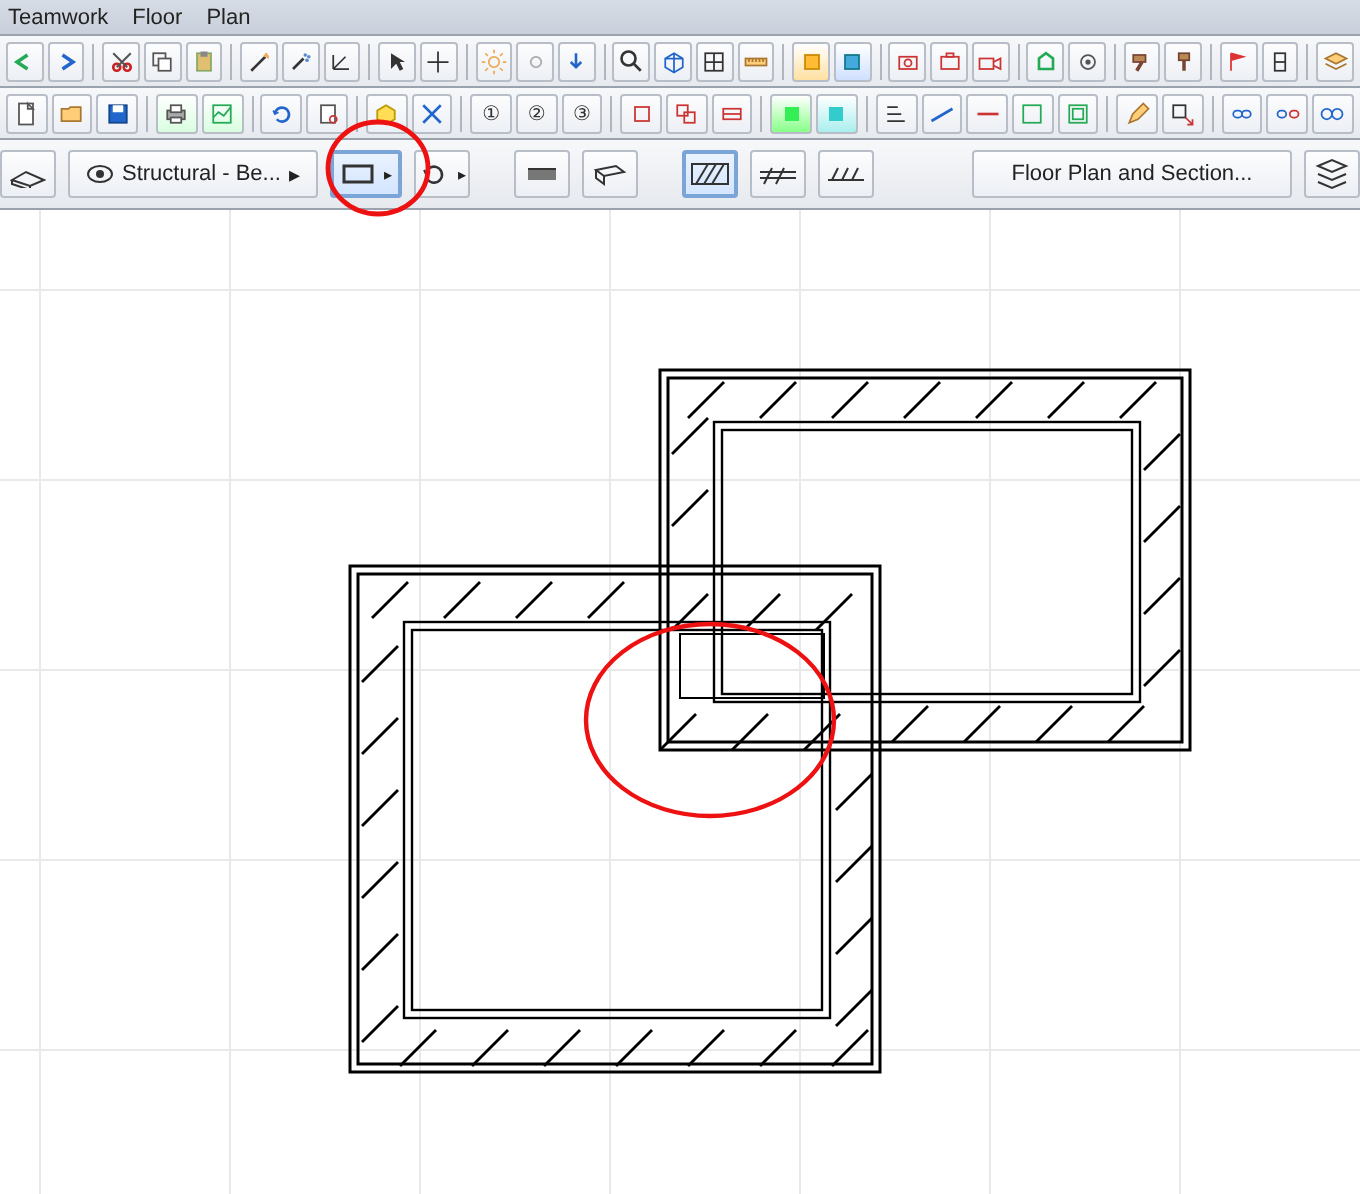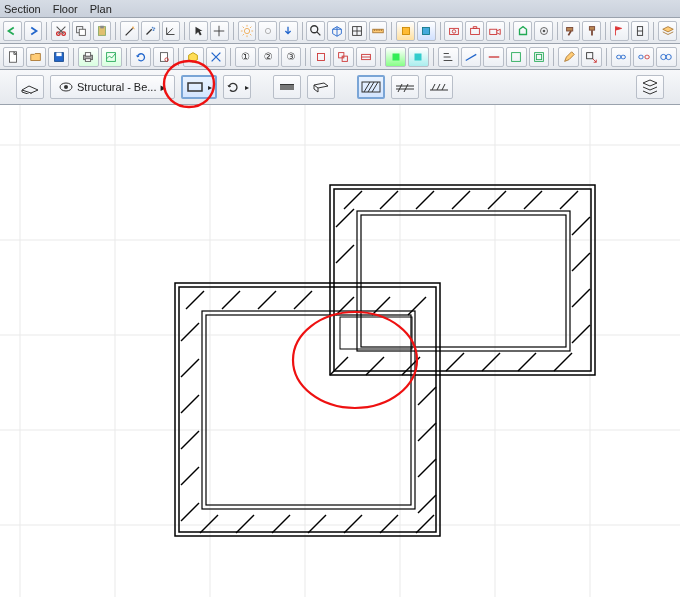--- a/index.html
+++ b/index.html
@@ -44,21 +44,21 @@
     position: relative;
   }
   .tbtn.accent { background: linear-gradient(#fff,#d9ffe0); }
   .tbtn svg { width: 14px; height: 14px; }
   .sep { width:1px; height:18px; background:#b0b6c0; margin:0 2px; }
   .toolbar3 {
     background: linear-gradient(#f7f8fa, #e6e9ee);
     border-bottom: 1px solid #9aa2ad;
     display: flex;
     align-items: center;
-    padding: 4px 16px;
+    padding: 4px 0;
     gap: 6px;
     height: 35px;
   }
   .wbtn {
     height: 24px;
     border: 1px solid #b8bec8;
     background: linear-gradient(#fdfdfe,#eceff4);
     border-radius: 2px;
     display: flex; align-items: center; justify-content: center;
     padding: 0 6px;
@@ -86,21 +86,21 @@
   .ellipse-anno { fill:none; stroke:#e11; stroke-width:2.2; }
   .wall-outer { fill:none; stroke:#000; stroke-width:1.5; }
   .wall-inner { fill:none; stroke:#000; stroke-width:1.2; }
   .hatch { stroke:#000; stroke-width:1.4; }
   .thin { stroke:#000; stroke-width:1; fill:none;}
 </style>
 </head>
 <body>
 
 <div class="menubar">
-  <span>Section</span>
+  <span>Teamwork</span>
   <span>Floor</span>
   <span>Plan</span>
 </div>
 
 <div class="toolbar">
   <div class="tbtn">
       <svg viewBox="0 0 16 16">
         <path d="M10 4 L4 8 L10 12" fill="none" stroke="#2a5" stroke-width="2"></path>
       </svg>
     </div>
@@ -482,20 +482,23 @@
         <path d="M3 11 L7 3 M9 11 L13 3" stroke="#333"></path>
       </svg>
     </div>
   <div class="wbtn small">
       <svg width="20" height="12" viewBox="0 0 20 12">
         <path d="M1 9 L19 9" stroke="#333"></path>
         <path d="M3 9 L6 3 M8 9 L11 3 M13 9 L16 3" stroke="#333"></path>
       </svg>
     </div>
   <div style="flex:1"></div>
+  <div class="wbtn fp">
+      <span>Floor Plan and Section...</span>
+    </div>
   <div class="wbtn small">
       <svg width="18" height="16" viewBox="0 0 18 16">
         <path d="M2 4 L9 1 L16 4 L9 7 Z" fill="none" stroke="#333"></path>
         <path d="M2 8 L9 11 L16 8" fill="none" stroke="#333"></path>
         <path d="M2 12 L9 15 L16 12" fill="none" stroke="#333"></path>
       </svg>
     </div>
 </div>
 
 <div class="canvas">

